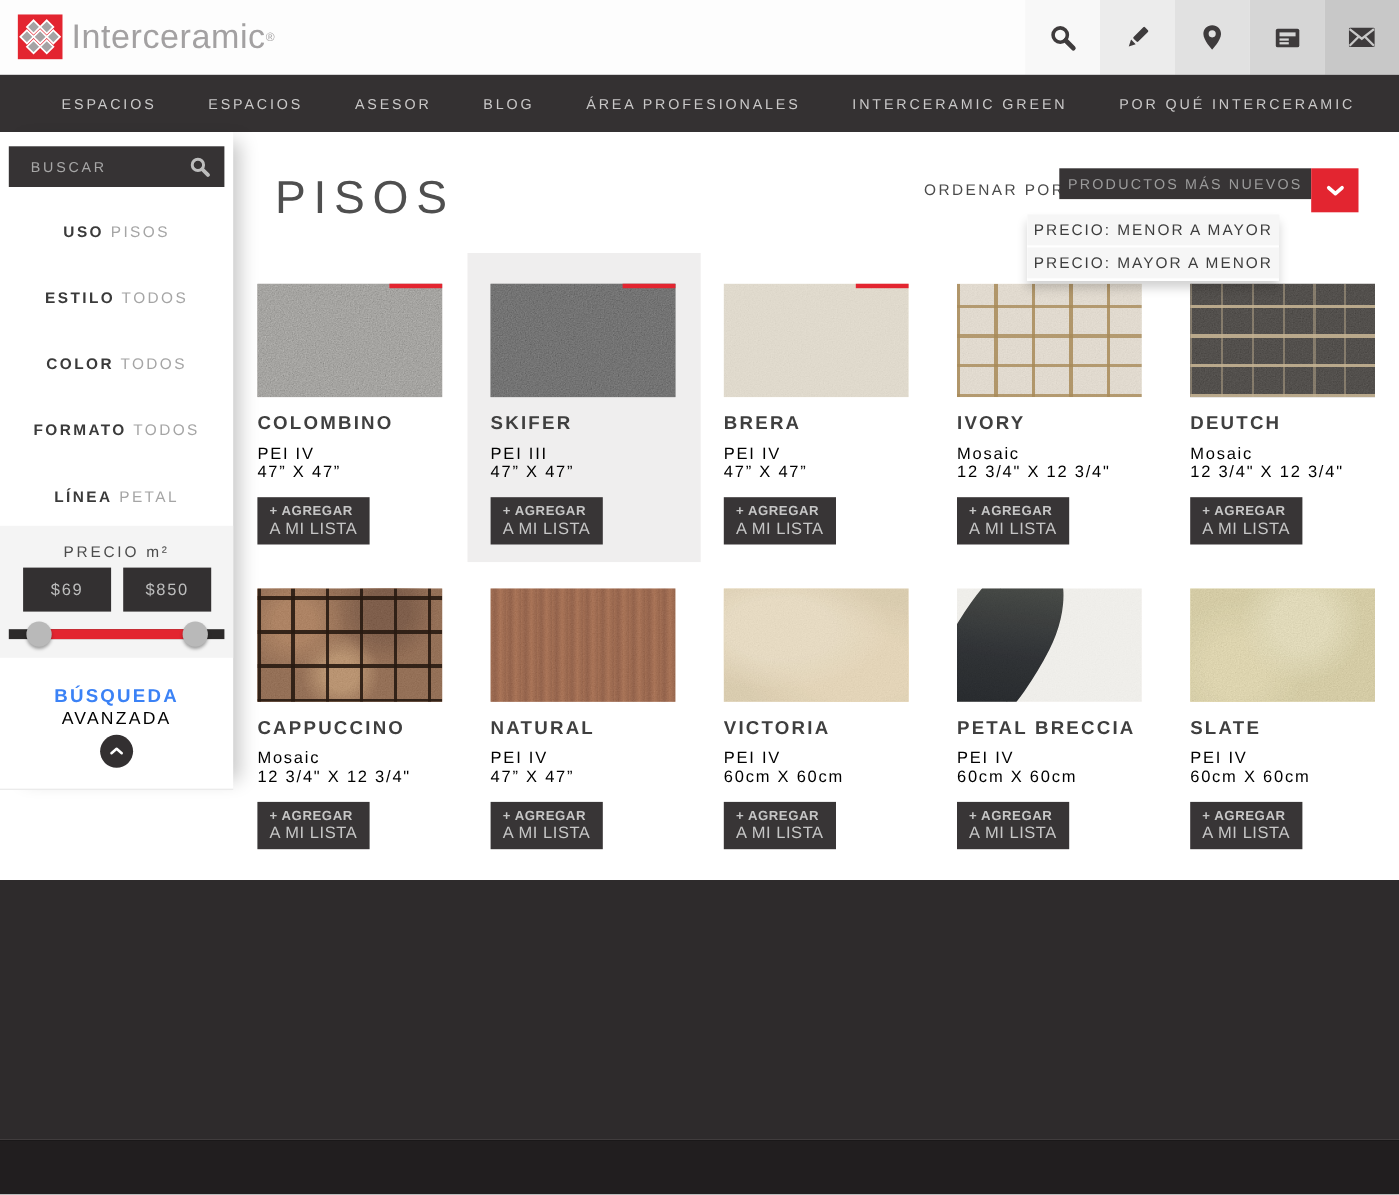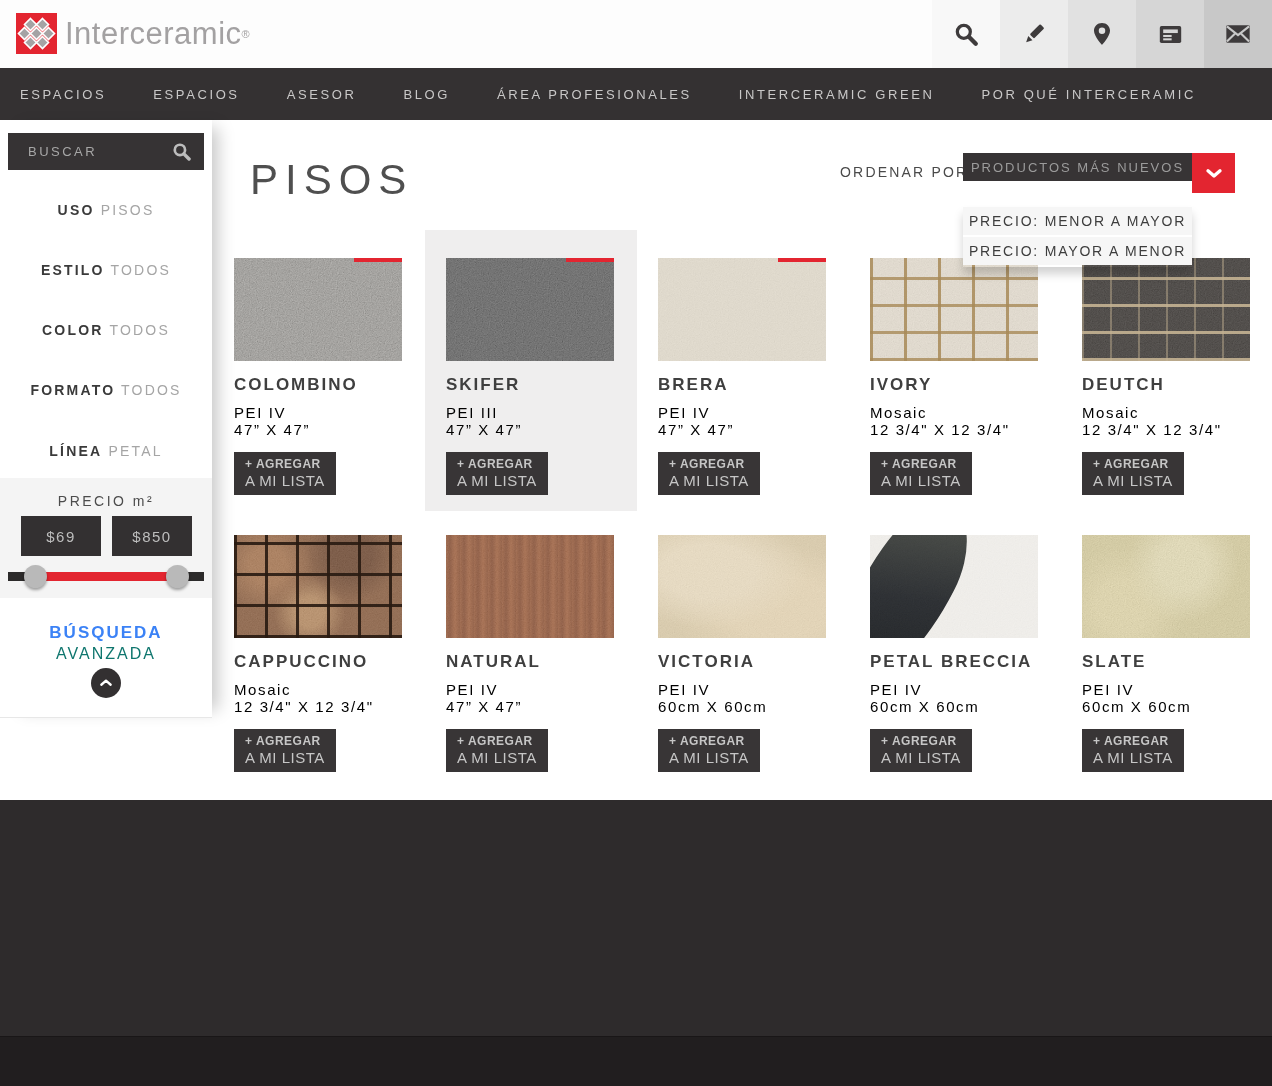--- a/index.html
+++ b/index.html
@@ -14,21 +14,21 @@
   .hicons { position:absolute; right:0; top:0; display:flex; }
   .icell { width:68px; height:68px; display:flex; align-items:center; justify-content:center; cursor:pointer; }
   .icell:nth-child(1){ background:#f8f8f8; }
   .icell:nth-child(2){ background:#ececec; }
   .icell:nth-child(3){ background:#e1e1e1; }
   .icell:nth-child(4){ background:#d6d6d6; }
   .icell:nth-child(5){ background:#c8c8c8; }
 
   
   .nav { position:absolute; left:0; top:68px; width:1272px; height:52px; background:#343132;
-         display:flex; align-items:center; padding-left:20px; gap:47px; }
+         display:flex; align-items:center; padding-left:56px; gap:47px; }
   .nav a { color:#c9c8c8; font-size:13px; letter-spacing:2.6px; text-decoration:none; white-space:nowrap; }
 
   
   .sidebar { position:absolute; left:0; top:120px; width:212px; height:598px; background:#fff;
              box-shadow:14px 0 16px -8px rgba(0,0,0,0.22); border-bottom:1px solid #e7e7e7; z-index:3; }
   .sbox { position:absolute; left:8px; top:13px; width:196px; height:37px; background:#363334; }
   .sbox input { position:absolute; left:0; top:0; width:160px; height:37px; background:transparent; border:none;
                 color:#eee; font-size:13px; letter-spacing:2.5px; padding-left:20px; font-family:inherit; outline:none; }
   .sbox input::placeholder { color:#a7a7a7; }
   .sbox .mag { position:absolute; right:13px; top:9px; }
@@ -40,32 +40,32 @@
   .pval { position:absolute; top:38px; height:40px; width:80px; background:#333031; color:#bdbdbd;
           font-size:15px; letter-spacing:1.5px; display:flex; align-items:center; justify-content:center; cursor:text; }
   .pval.min { left:21px; } .pval.max { left:112px; }
   .track { position:absolute; left:8px; top:94px; width:196px; height:9px; background:#2c2a2a; }
   .range { position:absolute; left:35px; top:94px; width:143px; height:9px; background:#e32530; }
   .knob { position:absolute; top:87px; width:23px; height:23px; border-radius:50%; background:#b9b9b9;
           box-shadow:0 2px 3px rgba(0,0,0,.35); cursor:grab; }
   .knob.k1 { left:24px; } .knob.k2 { left:166px; }
   .advanced { position:absolute; left:0; top:503px; width:212px; text-align:center; cursor:pointer; }
   .adv1 { font-size:17px; font-weight:bold; color:#3b82f6; letter-spacing:2px; }
-  .adv2 { font-size:16px; color:#0f766e; letter-spacing:2px; margin-top:2px; }
+  .adv2 { font-size:16px; color:#000000; letter-spacing:2px; margin-top:2px; }
   .advbtn { position:absolute; left:91px; top:548px; width:30px; height:30px; border-radius:50%; background:#333031;
             display:flex; align-items:center; justify-content:center; cursor:pointer; }
 
   
   .page-title { position:absolute; left:250px; top:156px; font-size:42px; font-weight:300; color:#4f4f4f; letter-spacing:7px; }
   .sort-label { position:absolute; left:840px; top:164px; font-size:14px; letter-spacing:2.2px; color:#4a4a4a; }
   .sort-box { position:absolute; left:963px; top:153px; width:229px; height:28px; background:#373435; cursor:pointer;
               display:flex; align-items:center; justify-content:center; color:#9b9b9b; font-size:13px; letter-spacing:2px; }
   .sort-caret { position:absolute; left:1192px; top:153px; width:43px; height:40px; background:#e32530; cursor:pointer;
                 display:flex; align-items:center; justify-content:center; }
-  .sort-options { position:absolute; left:963px; top:195px; width:229px; z-index:6; box-shadow:0 7px 9px rgba(0,0,0,.18);margin-top:12px; }
+  .sort-options { position:absolute; left:934px; top:195px; width:229px; z-index:6; box-shadow:0 7px 9px rgba(0,0,0,.18); }
   .sort-opt { height:28px; margin-bottom:2px; background:#f6f6f6; display:flex; align-items:center; justify-content:center;
               color:#3d3d3d; font-size:14px; letter-spacing:1.8px; cursor:pointer; white-space:nowrap; }
 
   
   .grid { position:absolute; left:234px; top:230px; width:1020px; height:560px; }
   .hoverpanel { position:absolute; left:191px; top:0; width:212px; height:281px; background:#efeeee; }
   .card { position:absolute; width:168px; }
   .timg { position:relative; width:168px; height:103px; overflow:hidden; cursor:pointer; }
   .timg svg.noise { position:absolute; left:0; top:0; width:100%; height:100%; }
   .gridlines { position:absolute; inset:0; }

